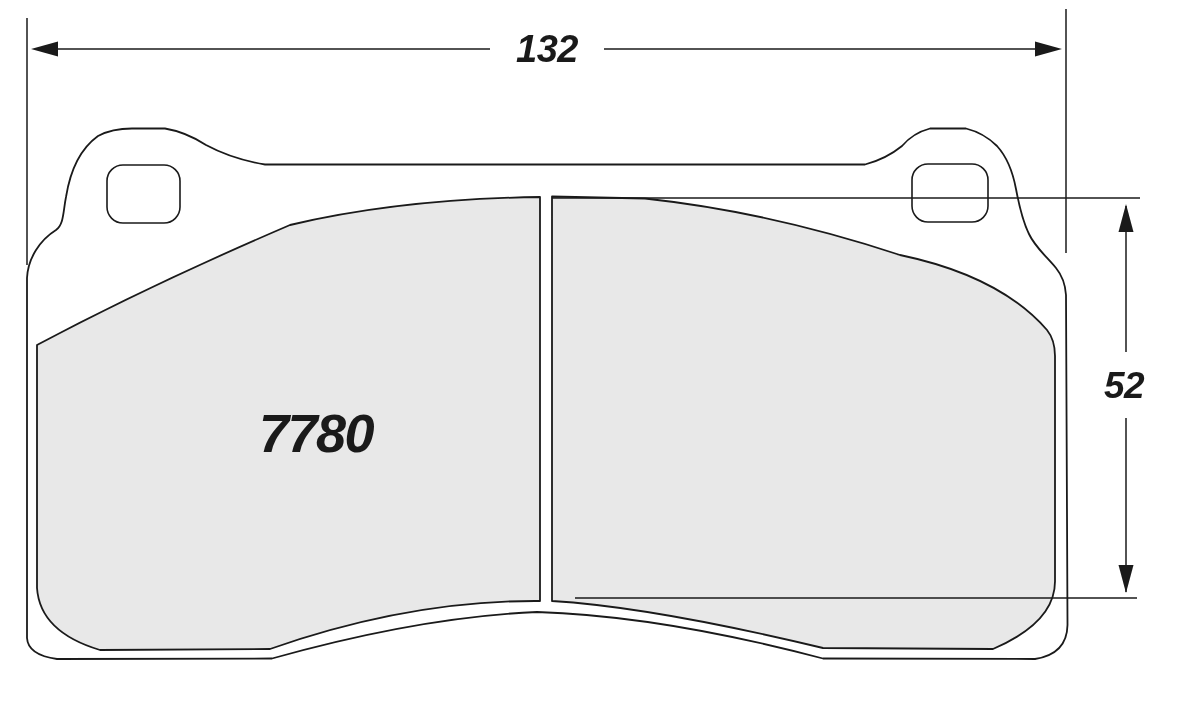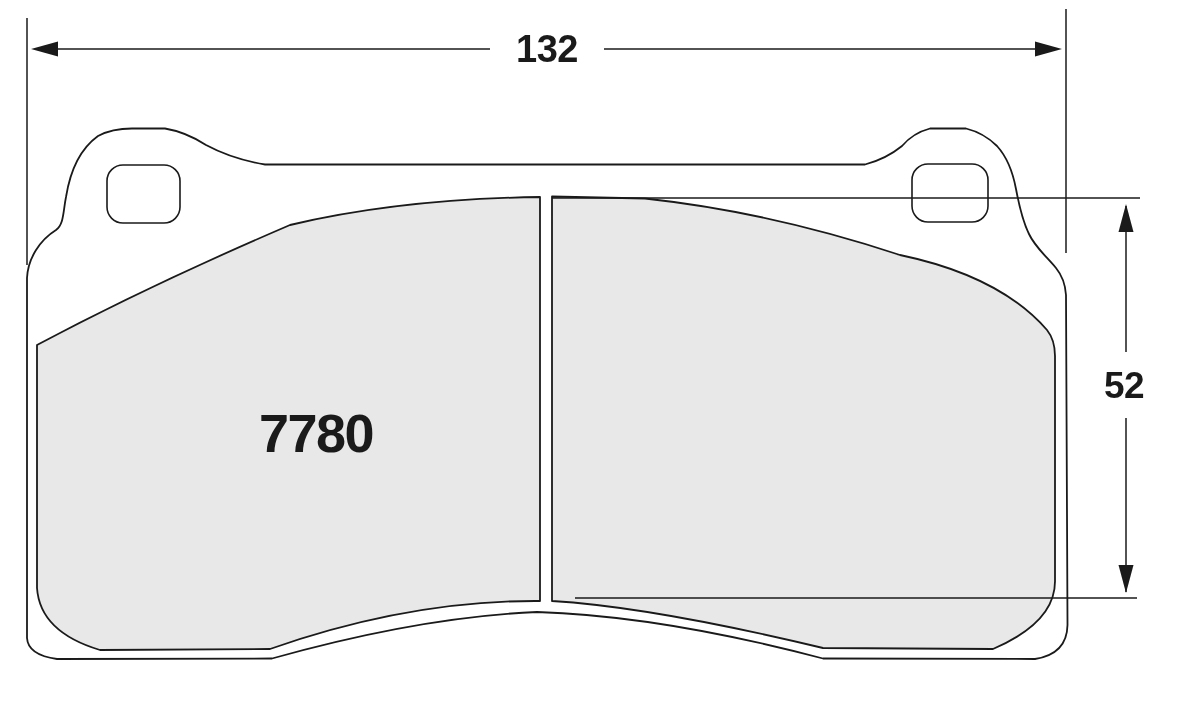--- a/index.html
+++ b/index.html
@@ -13,20 +13,21 @@
     padding: 0;
     background: var(--bg);
     font-family: "Liberation Sans", sans-serif;
   }
   .canvas {
     position: relative;
     width: 1185px;
     height: 701px;
     background: var(--bg);
     overflow: hidden;
+    font-style: italic;
   }
   svg { display: block; }
   .plate {
     fill: var(--plate-fill);
     stroke: var(--line);
     stroke-width: 1.8;
     stroke-linejoin: round;
   }
   .hole {
     fill: var(--plate-fill);

